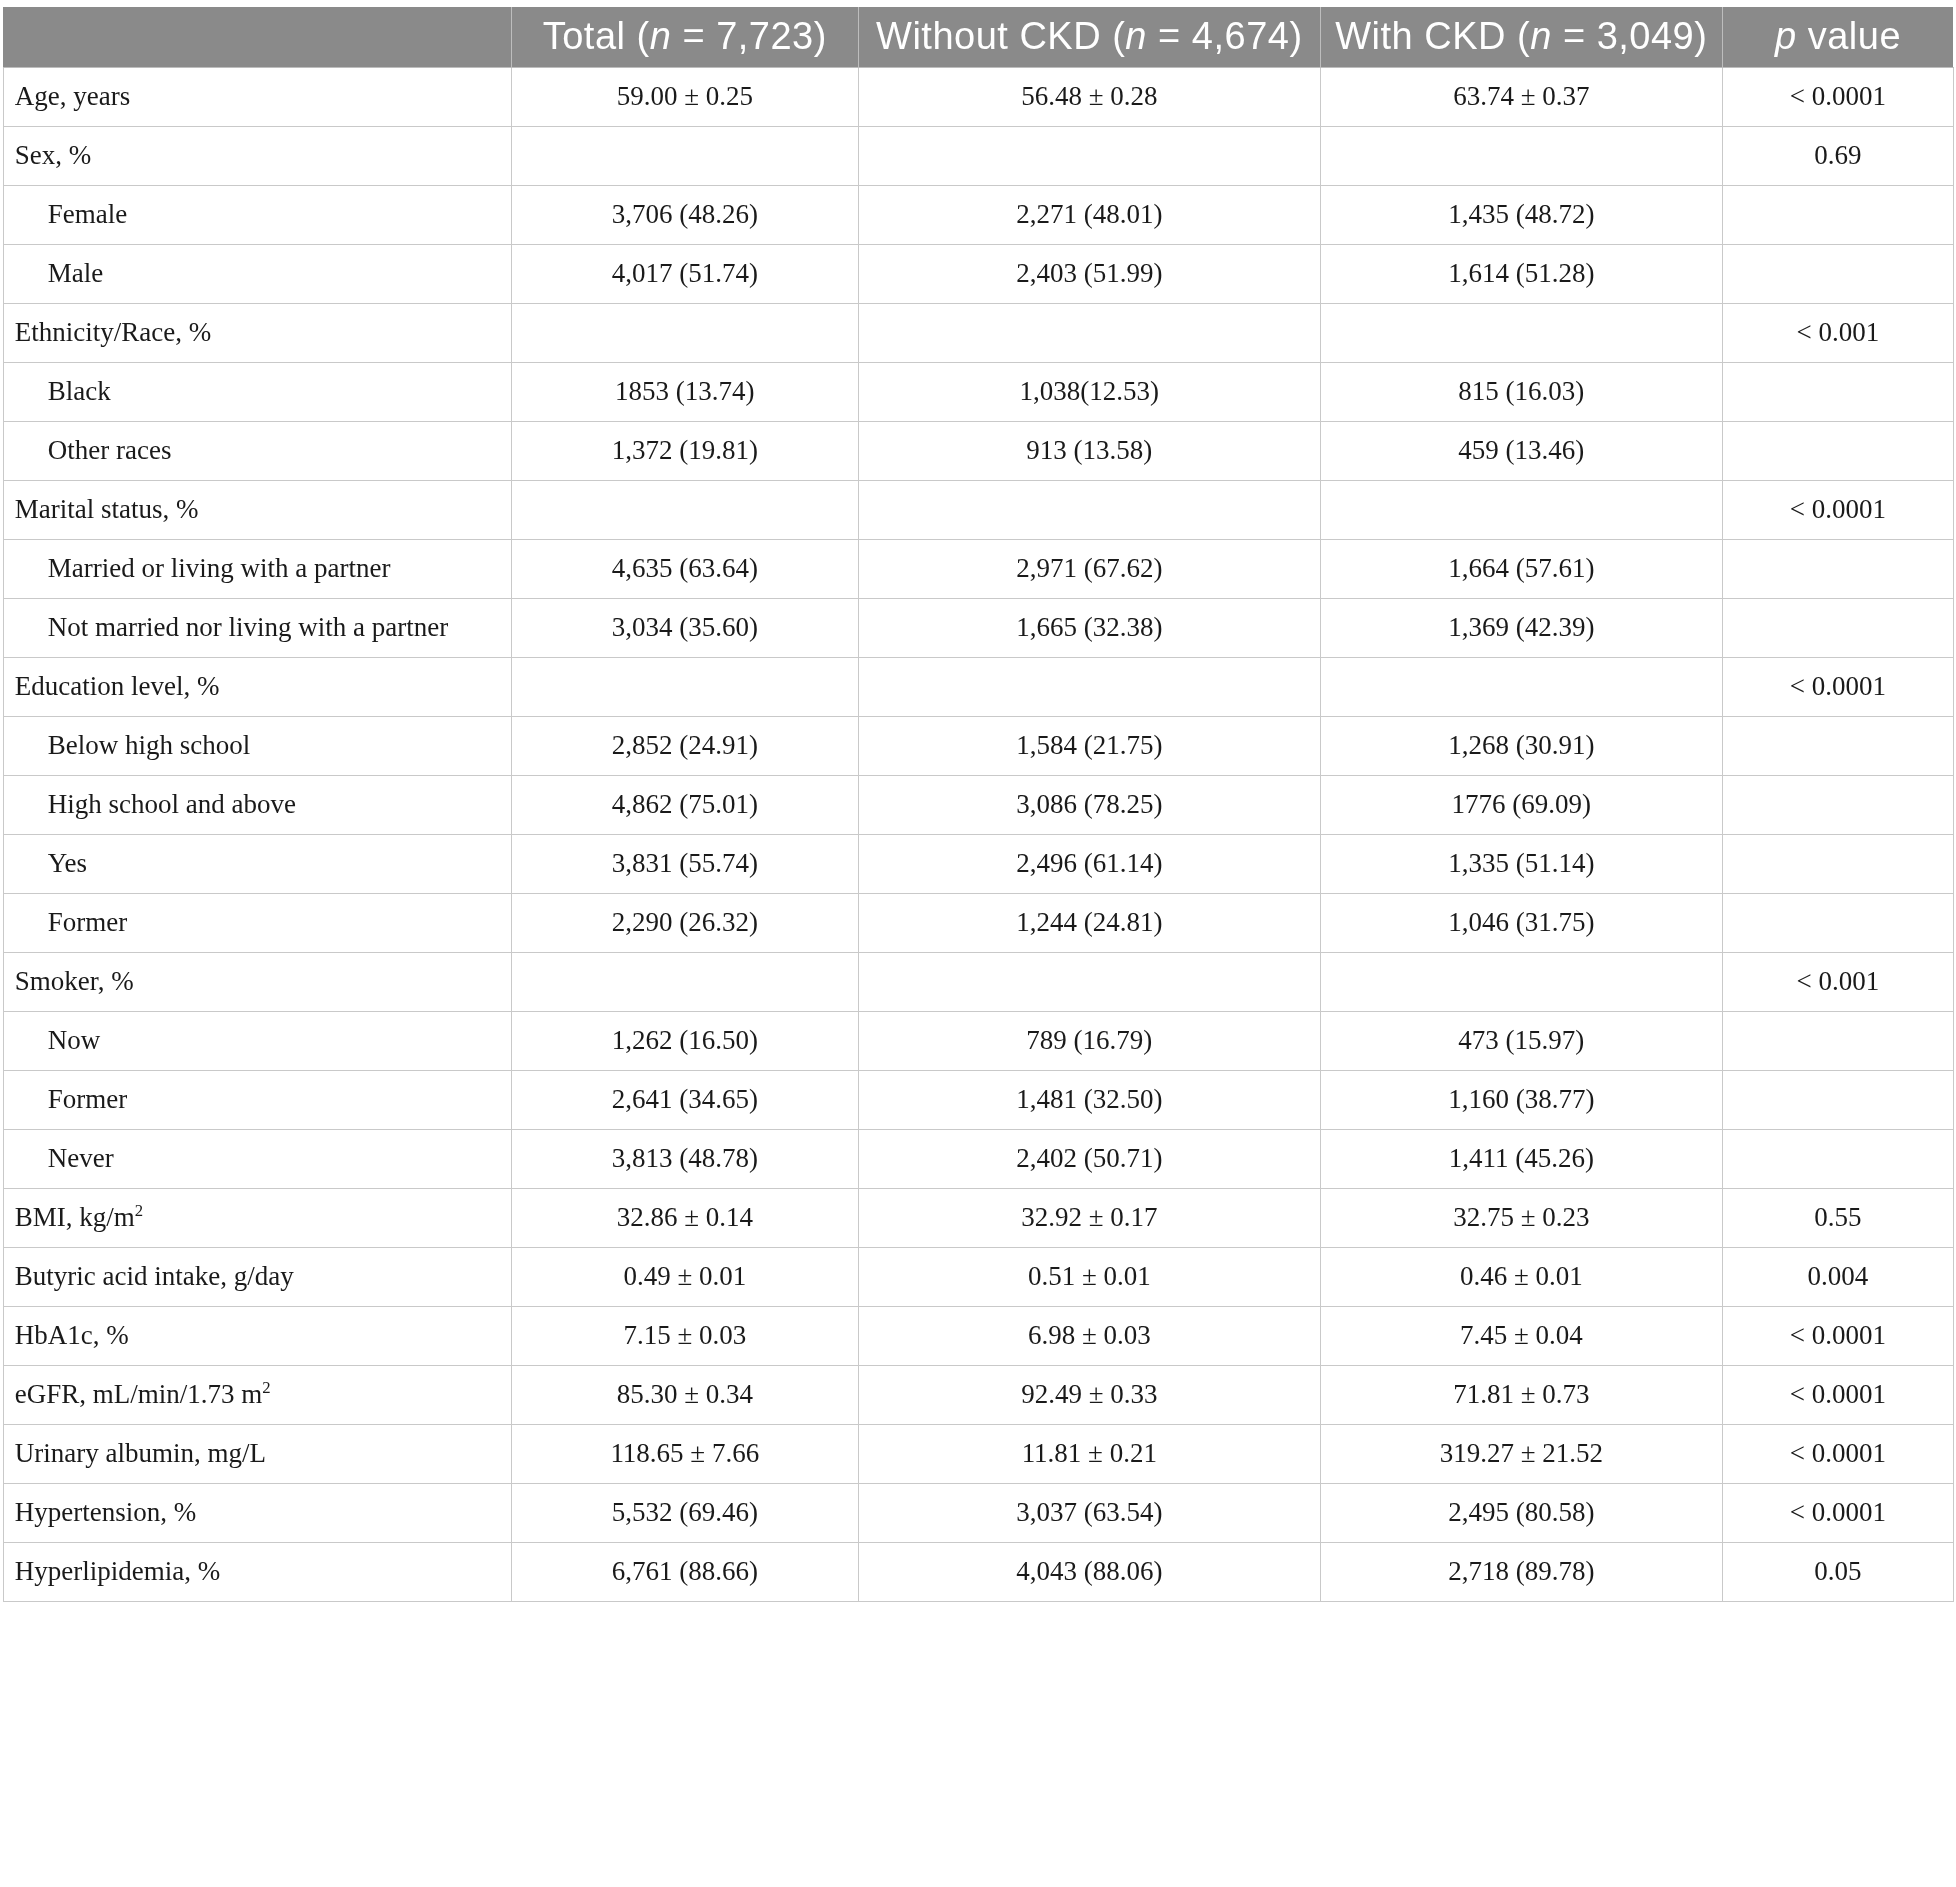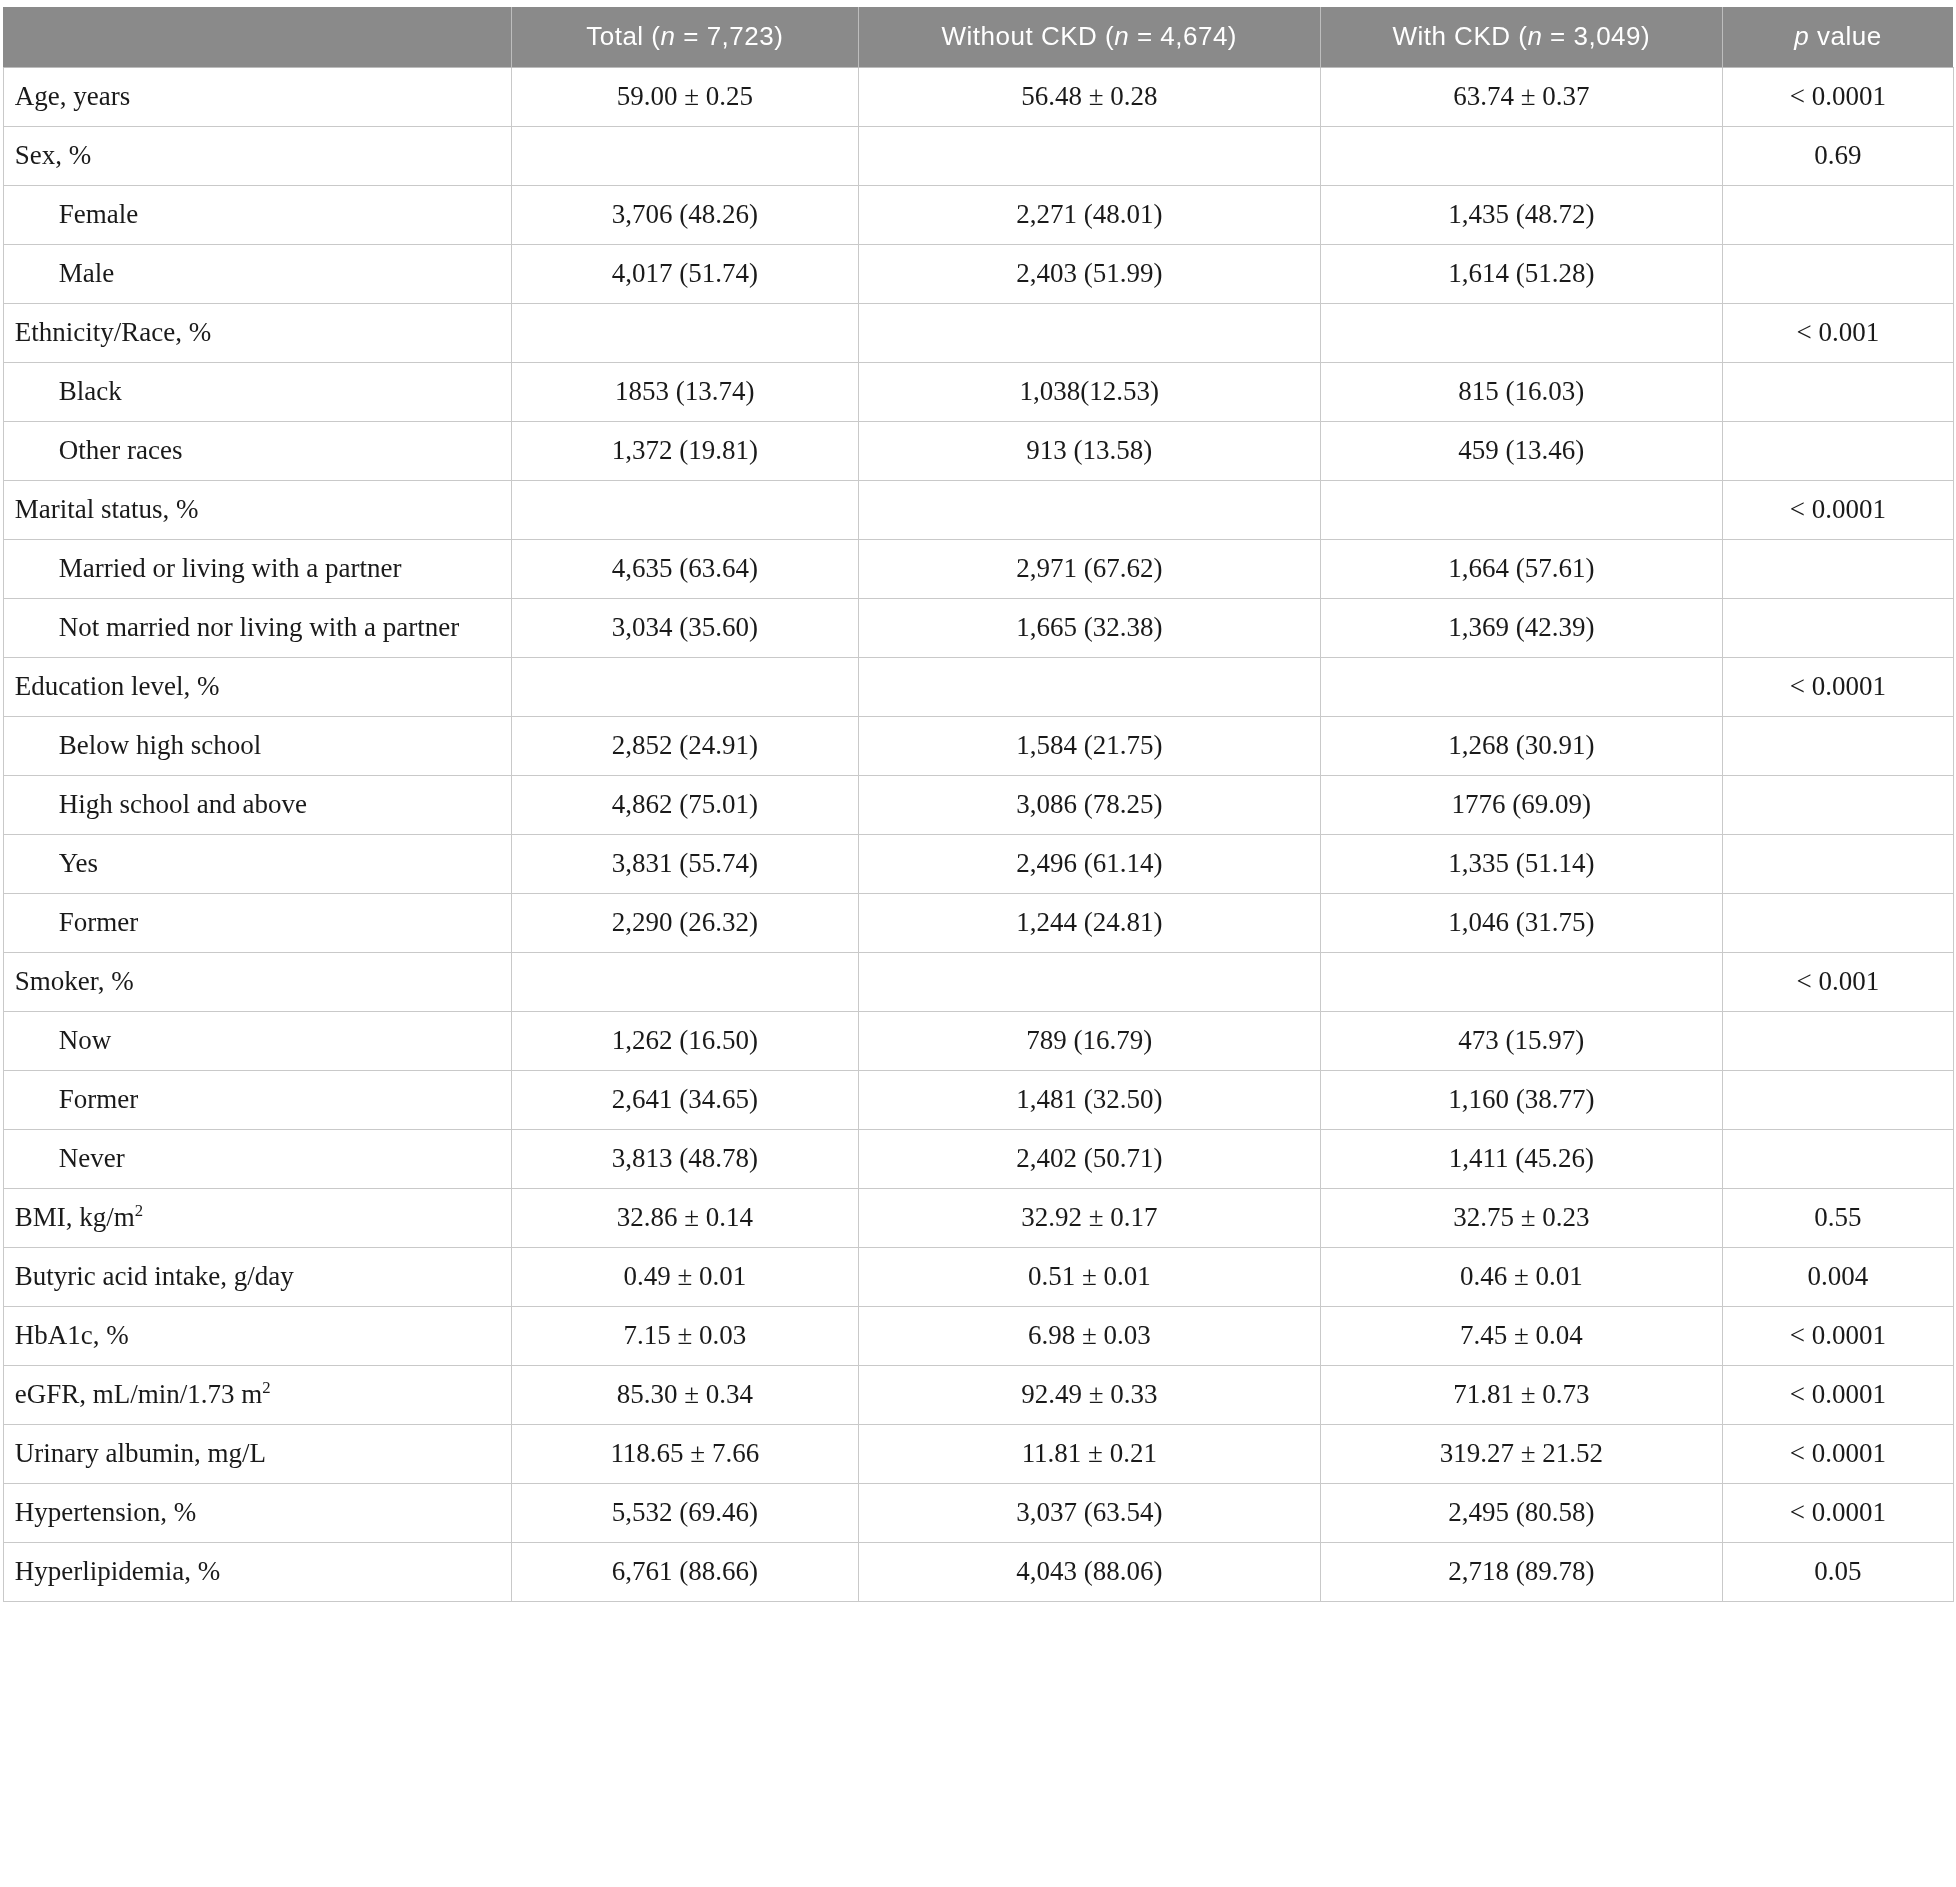--- a/index.html
+++ b/index.html
@@ -15,21 +15,21 @@
     table-layout: fixed;
     width: 1950px;
     margin: 6.6px 2.8px 0 2.8px;
   }
   
   thead th {
     background: #8a8a8a;
     color: #ffffff;
     font-family: "Liberation Sans", sans-serif;
     font-weight: 400;
-    font-size: 26px;
+    font-size: 38px;
     letter-spacing: 0.5px;
     height: 60px;
     text-align: center;
     vertical-align: middle;
     border: 1.5px solid #bdbdbd;
     border-top: none;
     padding: 0;
   }
   thead th:first-child { border-left: none; }
   thead th:last-child  { border-right: none; }
@@ -41,21 +41,21 @@
     font-family: "Liberation Serif", serif;
     font-size: 27px;
     height: 58px;
     vertical-align: middle;
     border: 1.5px solid #c9c9c9;
     padding: 0;
     overflow: hidden;
     white-space: nowrap;
   }
   td.c-label { text-align: left; padding-left: 11px; }
-  td.c-label.indent { padding-left: 55px; }
+  td.c-label.indent { padding-left: 44px; }
   td.c-data  { text-align: center; }
   sup.unit-sup { font-size: 0.62em; vertical-align: super; line-height: 0; }
 </style>
 </head>
 <body>
 
 <table class="char-table">
   <colgroup>
     <col style="width:508px">
     <col style="width:347px">

